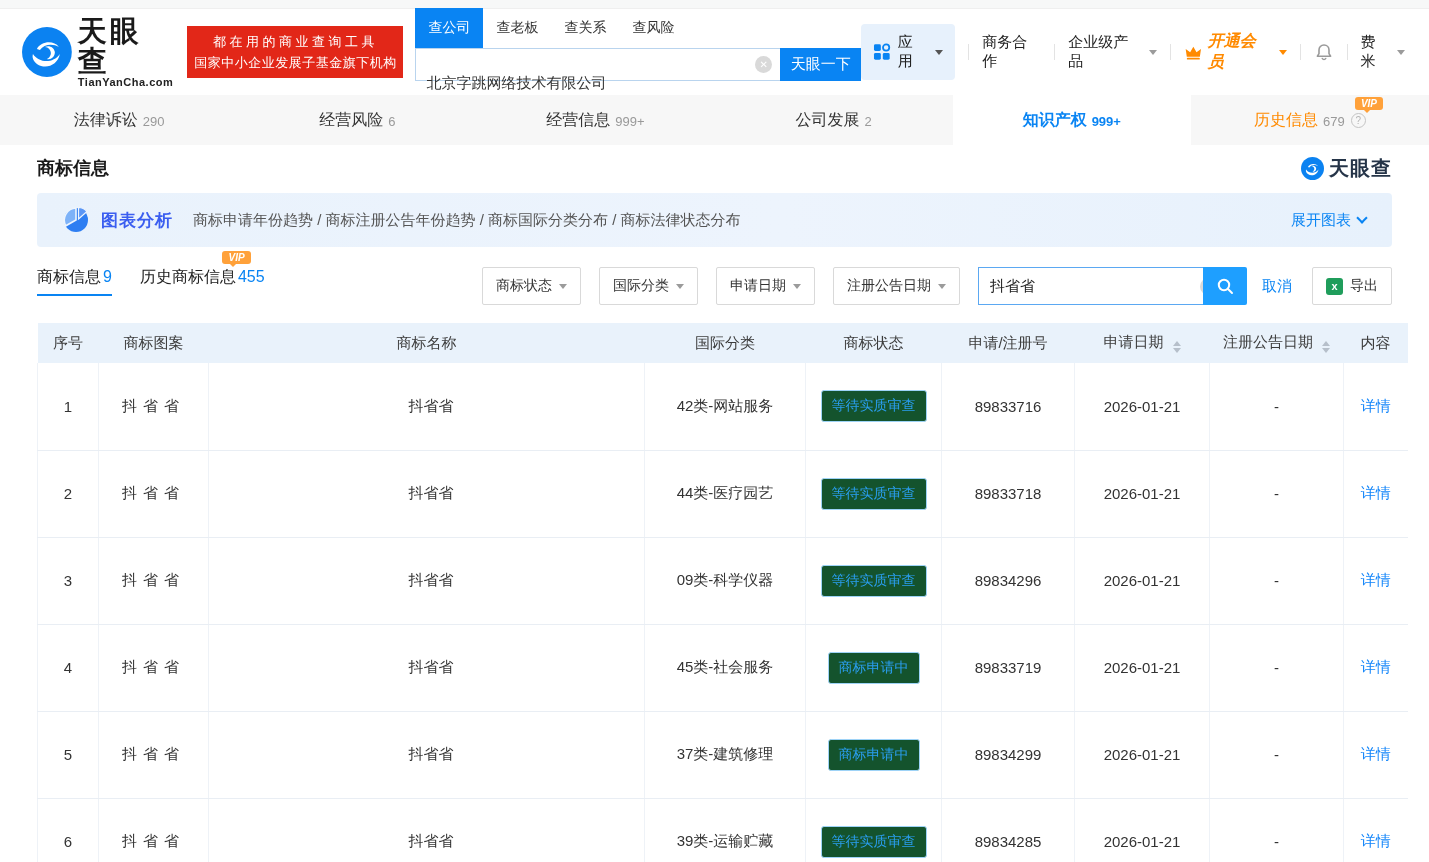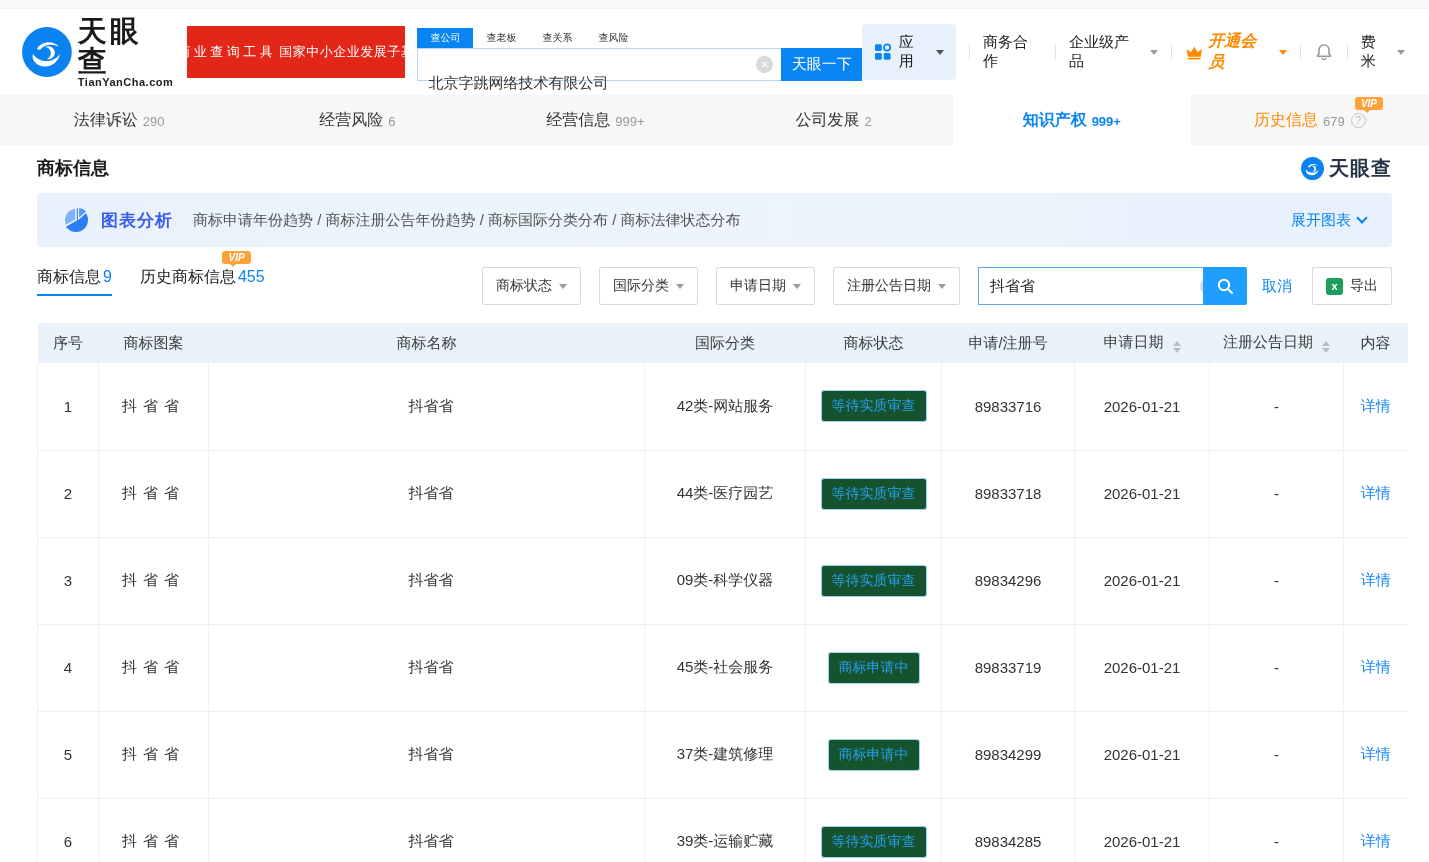--- a/index.html
+++ b/index.html
@@ -10,27 +10,27 @@
   .top-strip { height:9px; background:#f7f8f8; border-bottom:1px solid #efefef; }
 
   
   .header { height:86px; background:#fff; display:flex; align-items:center; padding:0 24px 0 22px; }
   .logo { display:flex; align-items:center; cursor:pointer; }
   .logo-icon { width:50px; height:50px; }
   .logo-text { margin-left:6px; }
   .logo-name { font-size:29px; font-weight:bold; color:#1a1a1a; letter-spacing:3px; line-height:30px; }
   .logo-domain { font-size:11px; font-weight:bold; color:#222; letter-spacing:.5px; }
   .slogan { margin-left:14px; width:218px; height:52px; background:#e22718; color:#fff;
-    display:flex; flex-direction:row; justify-content:center; align-items:center; gap:3px; }
+    display:flex; flex-direction:column; justify-content:center; align-items:center; gap:3px; }
   .slogan-l1 { font-size:13px; letter-spacing:3.5px; white-space:nowrap; }
   .slogan-l2 { font-size:13px; letter-spacing:.5px; white-space:nowrap; }
 
   .search-area { margin-left:12px; width:450px; }
   .search-tabs { display:flex; align-items:flex-end; height:25px; }
-  .search-tab { font-size:10px; color:#333; padding:3px 13px; cursor:pointer; }
+  .search-tab { font-size:14px; color:#333; padding:11px 13px; cursor:pointer; }
   .search-tab.active { background:#0984f3; color:#fff; }
   .search-row { display:flex; height:33px; }
   .search-input-wrap { flex:1; border:1px solid #b9d4ee; border-right:none; display:flex; align-items:center; background:#fff; }
   .search-input { flex:1; border:none; outline:none; font-size:15px; color:#333; padding:0 10px;
     font-family:"Liberation Sans","DejaVu Sans",sans-serif; background:transparent;margin-top:38px; }
   .clear-circle { width:17px; height:17px; border-radius:50%; background:#d9d9d9; color:#fff;
     font-size:10px; line-height:17px; text-align:center; margin-right:8px; cursor:pointer; flex:0 0 auto; }
   .search-btn { width:81px; background:#0984f3; color:#fff; border:none; font-size:15px; cursor:pointer;
     font-family:"Liberation Sans","DejaVu Sans",sans-serif; }
 

